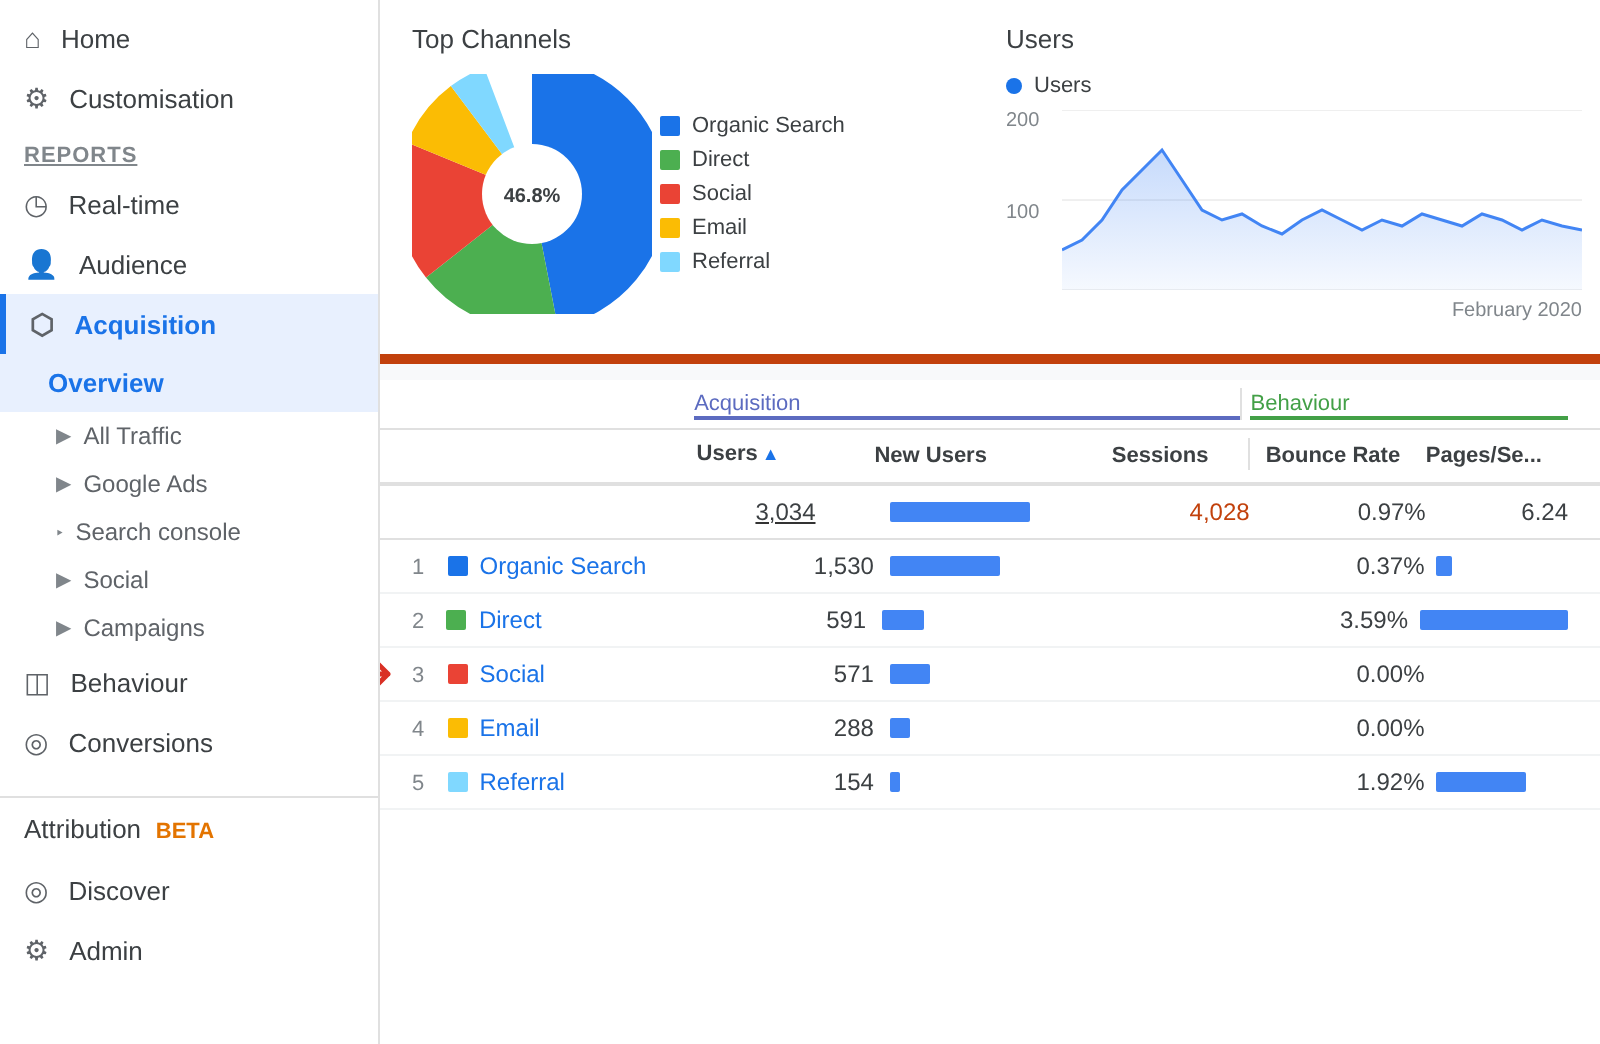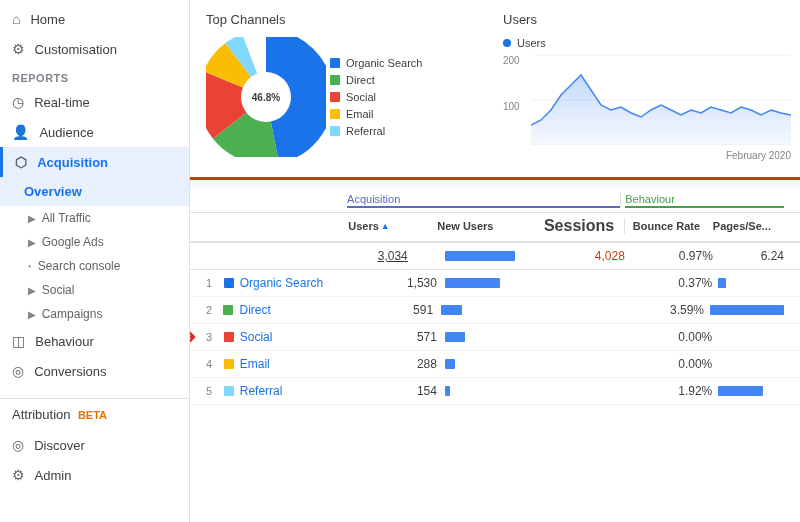--- a/index.html
+++ b/index.html
@@ -23,20 +23,21 @@
       font-size: 13px;
       color: #3c4043;
     }
     .sidebar-item .icon { margin-right: 10px; font-size: 14px; color: #5f6368; }
     .sidebar-section-label {
       padding: 8px 12px 3px 12px;
       font-size: 11px;
       color: #80868b;
       font-weight: bold;
       letter-spacing: 0.5px;
+      text-decoration: underline;
     }
     .sidebar-item.active-parent {
       background: #e8f0fe;
       border-left: 3px solid #1a73e8;
       color: #1a73e8;
       font-weight: bold;
     }
     .sidebar-item.active-child {
       padding-left: 24px;
       color: #1a73e8;
@@ -63,21 +64,21 @@
       height: 522px;
       overflow: hidden;
       display: flex;
       flex-direction: column;
     }
 
     
     .top-panels {
       display: flex;
       background: #fff;
-      border-bottom: 3px solid #c2410c;
+      border-bottom: 5px solid #c2410c;
       padding: 12px 16px;
       gap: 16px;
     }
 
     
     .pie-panel {
       flex: 1;
       min-width: 260px;
     }
     .panel-title {
@@ -335,21 +336,21 @@
       <div style="width: 100px;">
         <span style="font-size: 11px; color: #3c4043; font-weight: bold; display: flex; align-items: center; gap: 2px;">
           <span>Users</span>
           <span style="color: #1a73e8; font-size: 9px;">▲</span>
         </span>
       </div>
       <div style="width: 120px;">
         <span style="font-size: 11px; color: #3c4043; font-weight: bold;">New Users</span>
       </div>
       <div style="width: 90px;">
-        <span style="font-size: 16px; color: #3c4043; font-weight: bold;">Sessions</span>
+        <span style="font-size: 11px; color: #3c4043; font-weight: bold; margin-left: 12px;">Sessions</span>
       </div>
       <div style="width: 1px; background: #e0e0e0; height: 16px; margin-right: 8px;"></div>
       <div style="width: 90px;">
         <span style="font-size: 11px; color: #3c4043; font-weight: bold;">Bounce Rate</span>
       </div>
       <div style="width: 80px;">
         <span style="font-size: 11px; color: #3c4043; font-weight: bold;">Pages/Se...</span>
       </div>
     </div>
 

